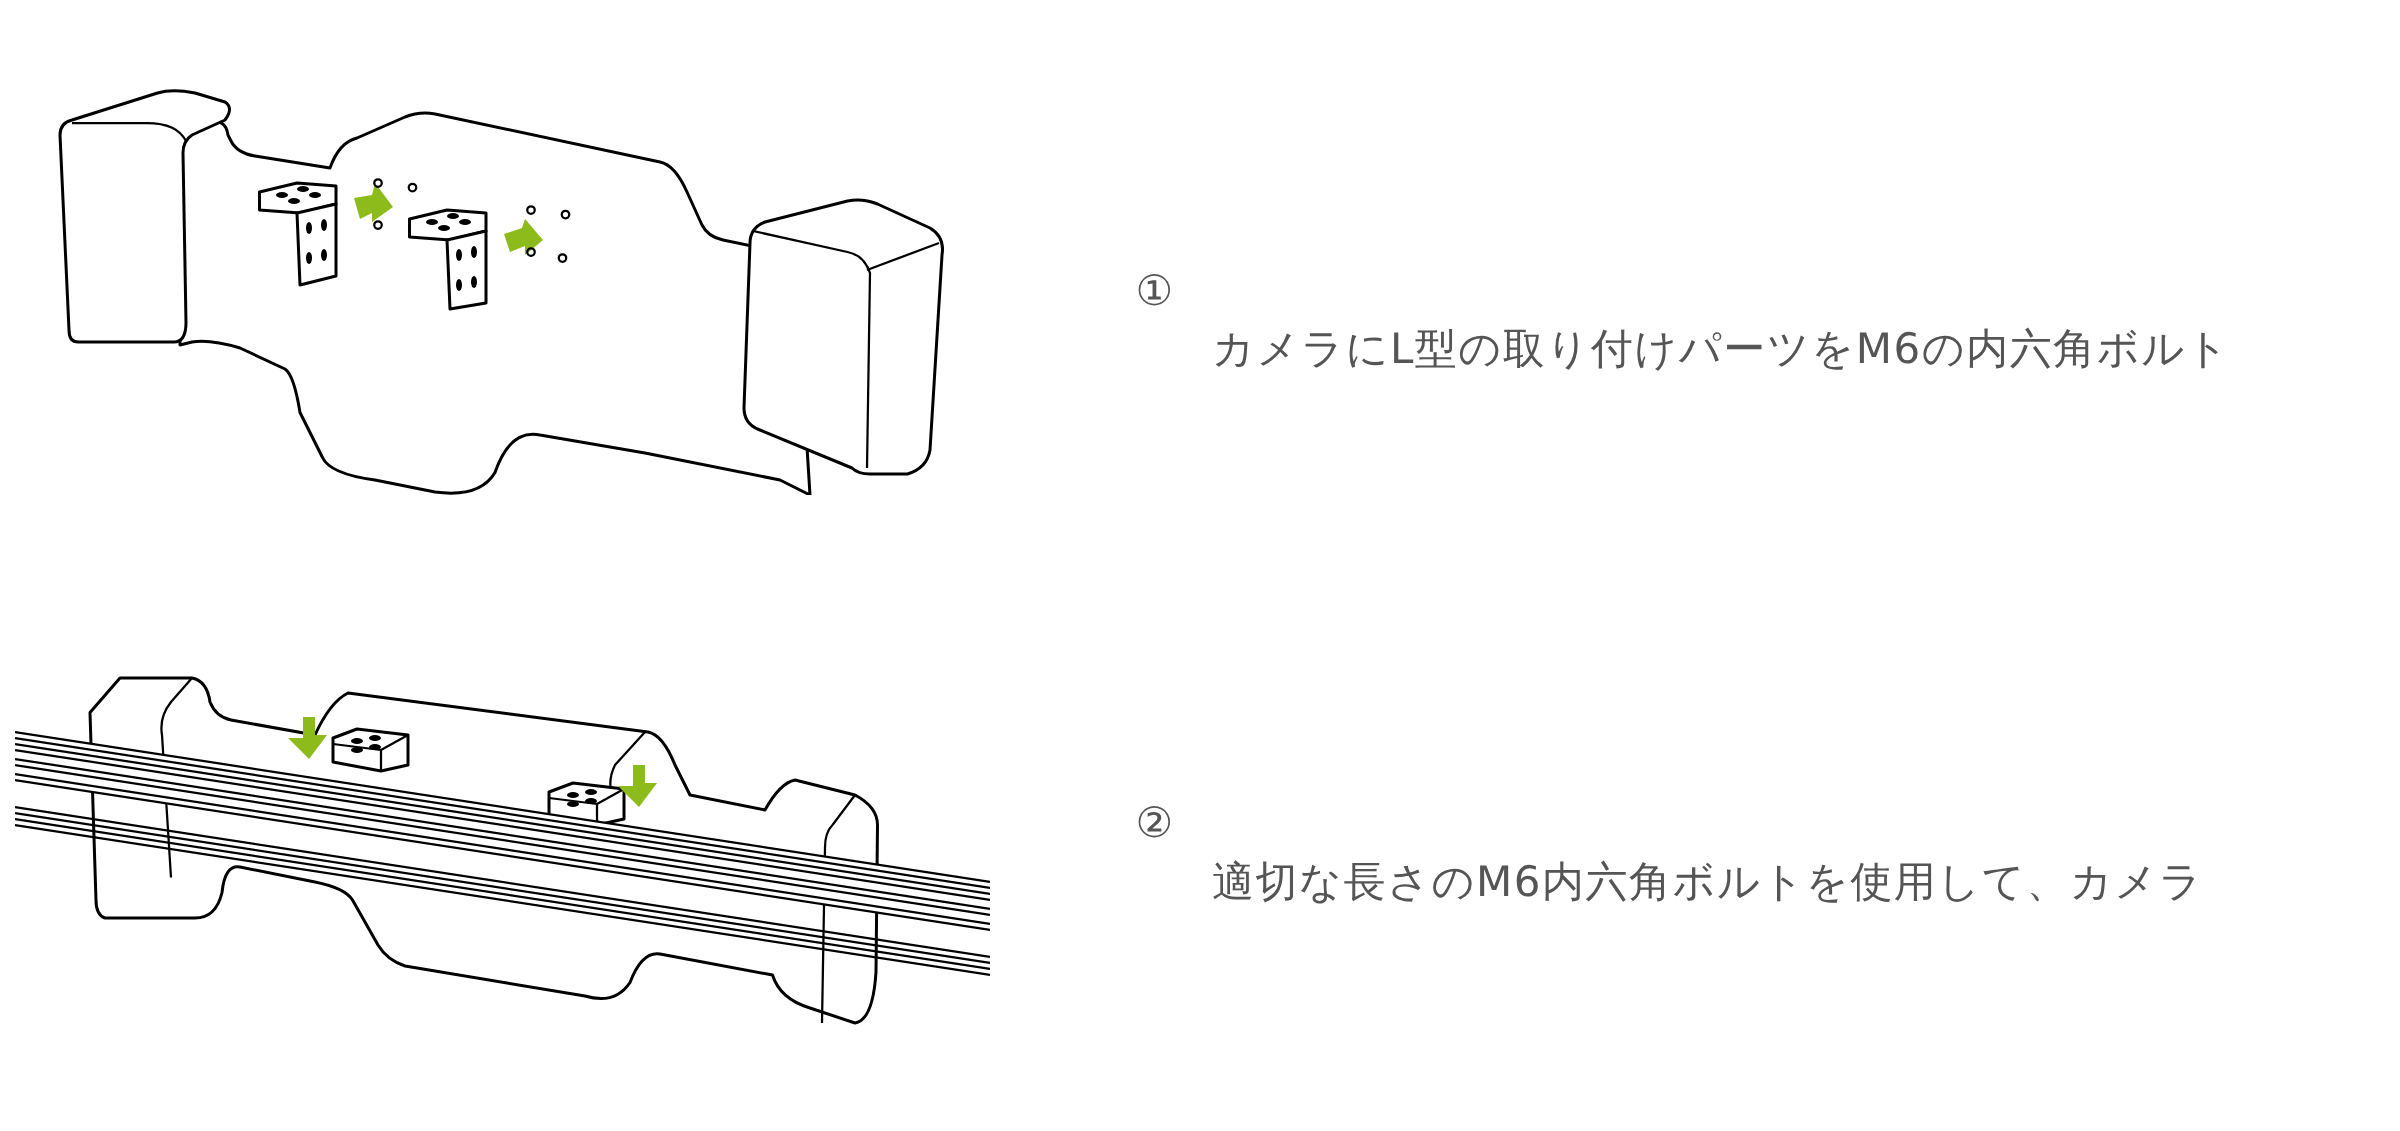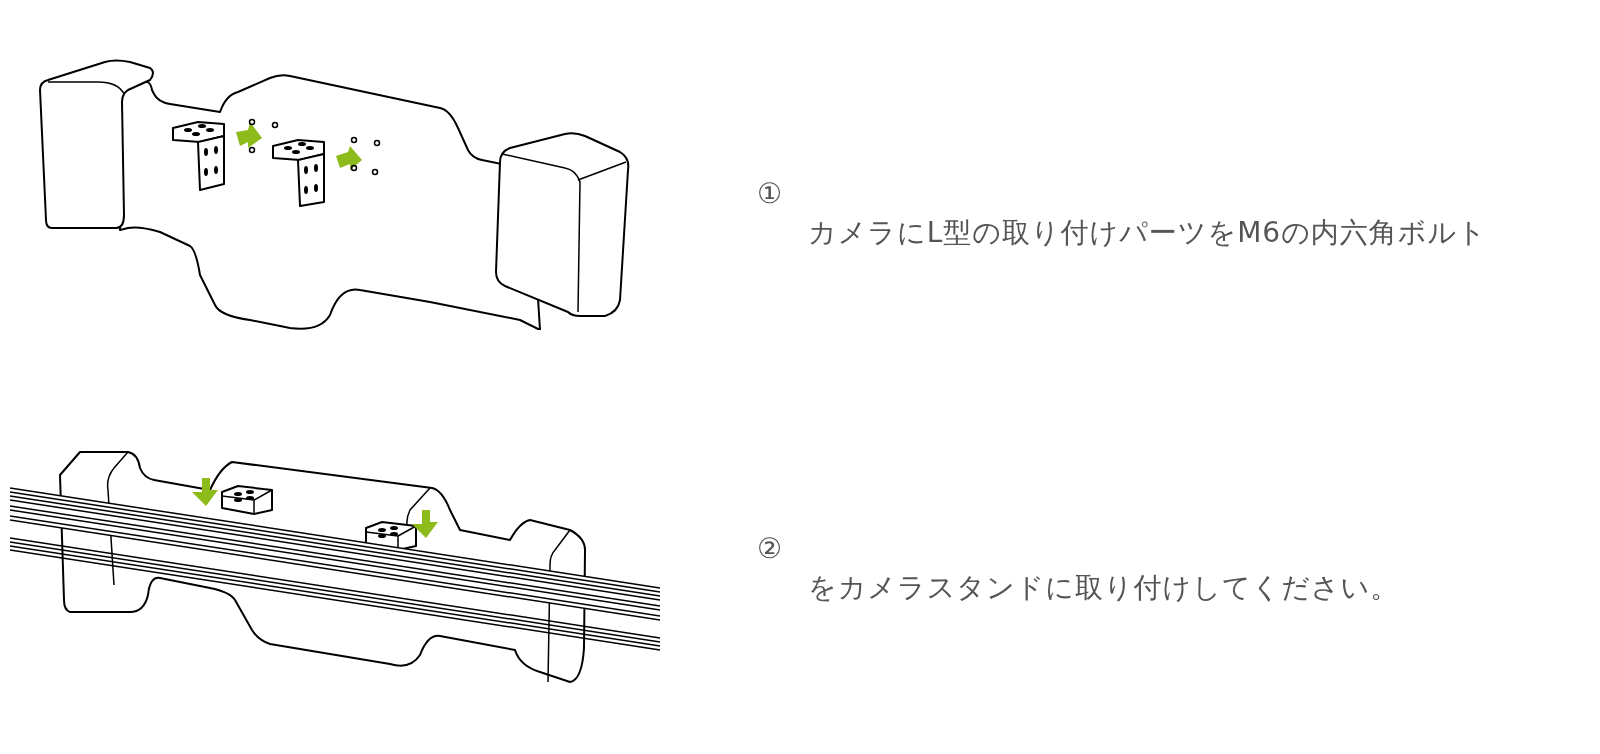--- a/index.html
+++ b/index.html
@@ -119,15 +119,15 @@
         <path d="M0,112 L650,212"></path>
         <path d="M0,116 L650,216"></path>
         <path d="M0,120 L650,220"></path>
     </g>
   </svg>
 </div>
 
 <div class="step" style="top:525px;">
   <span class="num">②</span>
   <div class="text">
-    <span>をカメラスタンドに取り付けしてください。</span>
+    <span>適切な長さのM6内六角ボルトを使用して、カメラ</span>
   </div>
 </div>
 
 </body></html>

